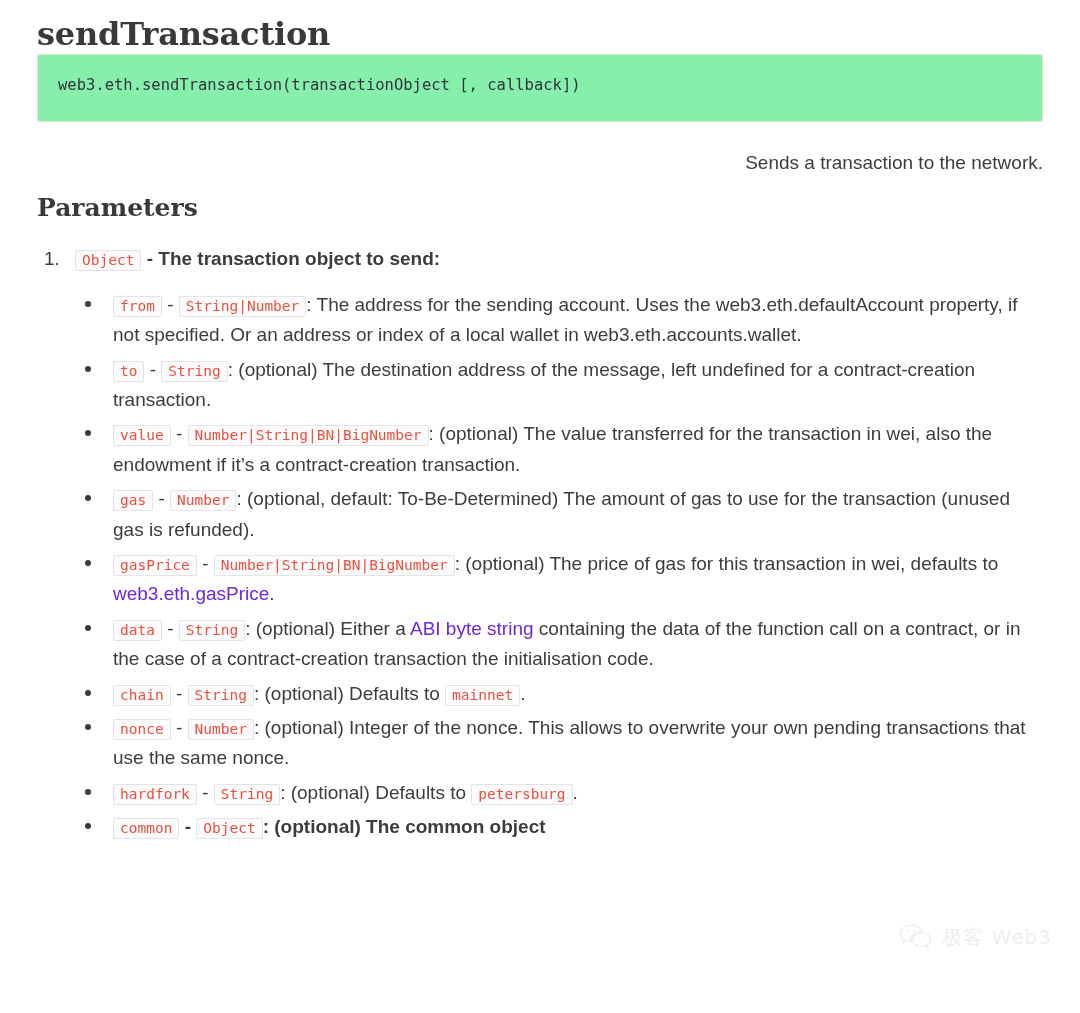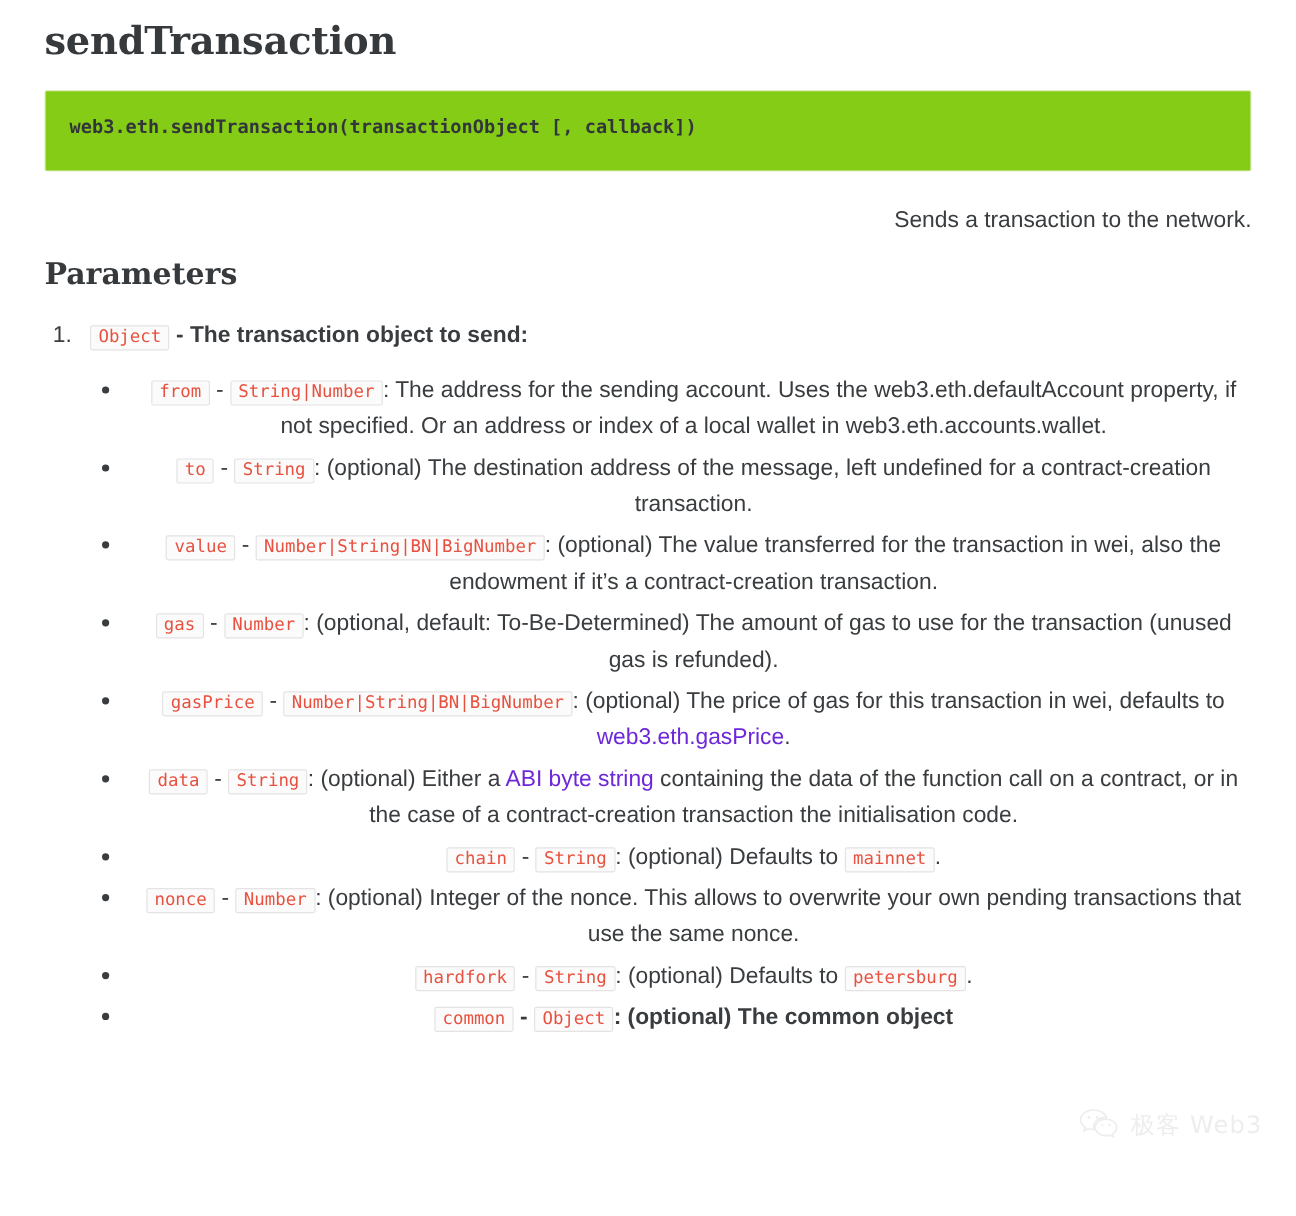--- a/index.html
+++ b/index.html
@@ -42,28 +42,26 @@
     font-size: 25px;
     font-weight: bold;
     color: #373a3c;
     margin: 0;
     padding-top: 14px;
     line-height: 1.3;
   }
 
   
   .code-block {
-    margin-top: 21px;
-    background: #84cc16;
+    background: #86efac;
     border: 1px solid #e3eec0;
     border-radius: 2px;
     padding: 19px 20px 20px 20px;
     box-sizing: border-box;
     min-height: 68px;
-    font-weight: bold;
   }
   .code-block .code-line {
     font-family: "DejaVu Sans Mono", "Liberation Mono", monospace;
     font-size: 15.5px;
     line-height: 1.45;
     color: #32353a;
     white-space: pre;
   }
 
   
@@ -121,21 +119,20 @@
     font-size: 19px;
   }
   .item-head code.inline { font-weight: normal; }
 
   
   ul.subparams {
     list-style: none;
     margin: 0;
     padding: 0;
     padding-top: 16px;
-    text-align: center;
   }
   ul.subparams > li {
     position: relative;
     padding-left: 38px;
     margin-bottom: 4px;
     font-size: 19px;
     line-height: 1.60;
     color: #3a3d3f;
   }
   ul.subparams > li .bullet {

